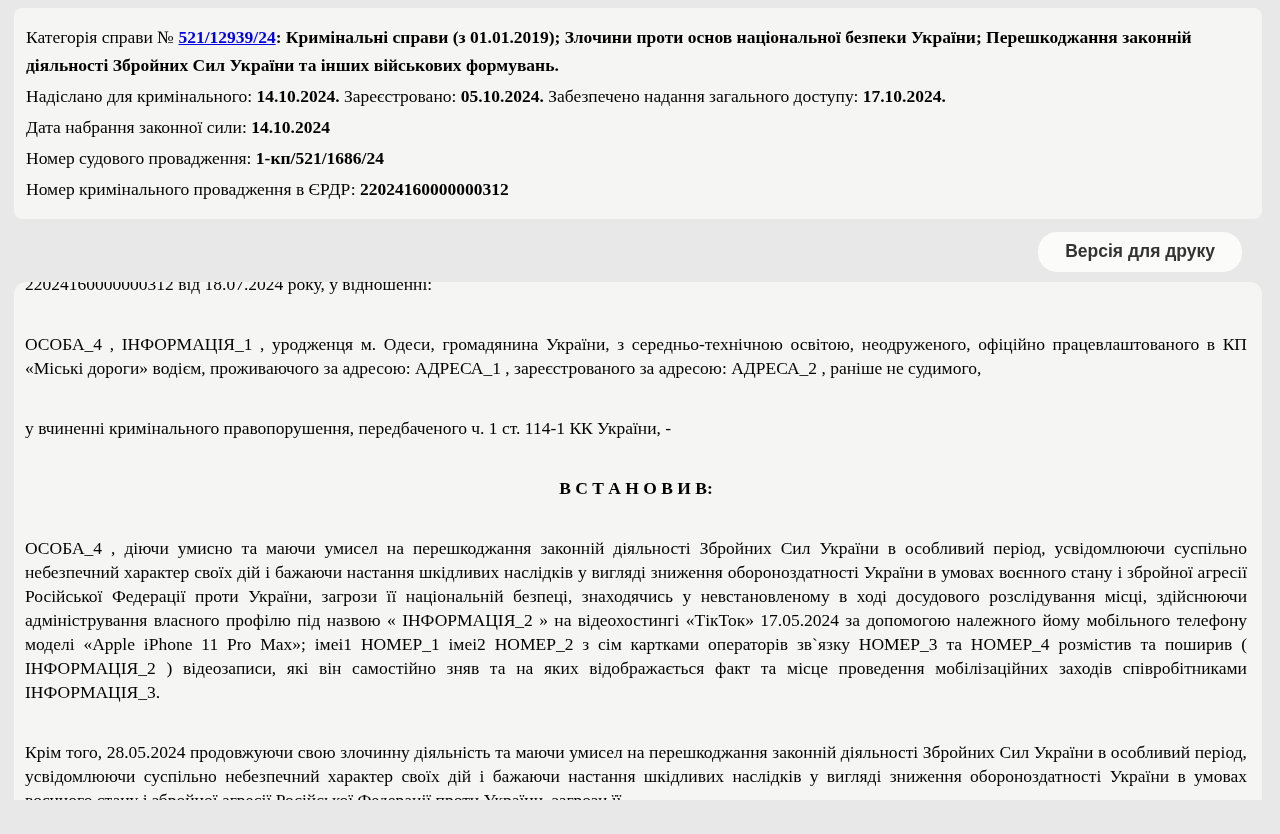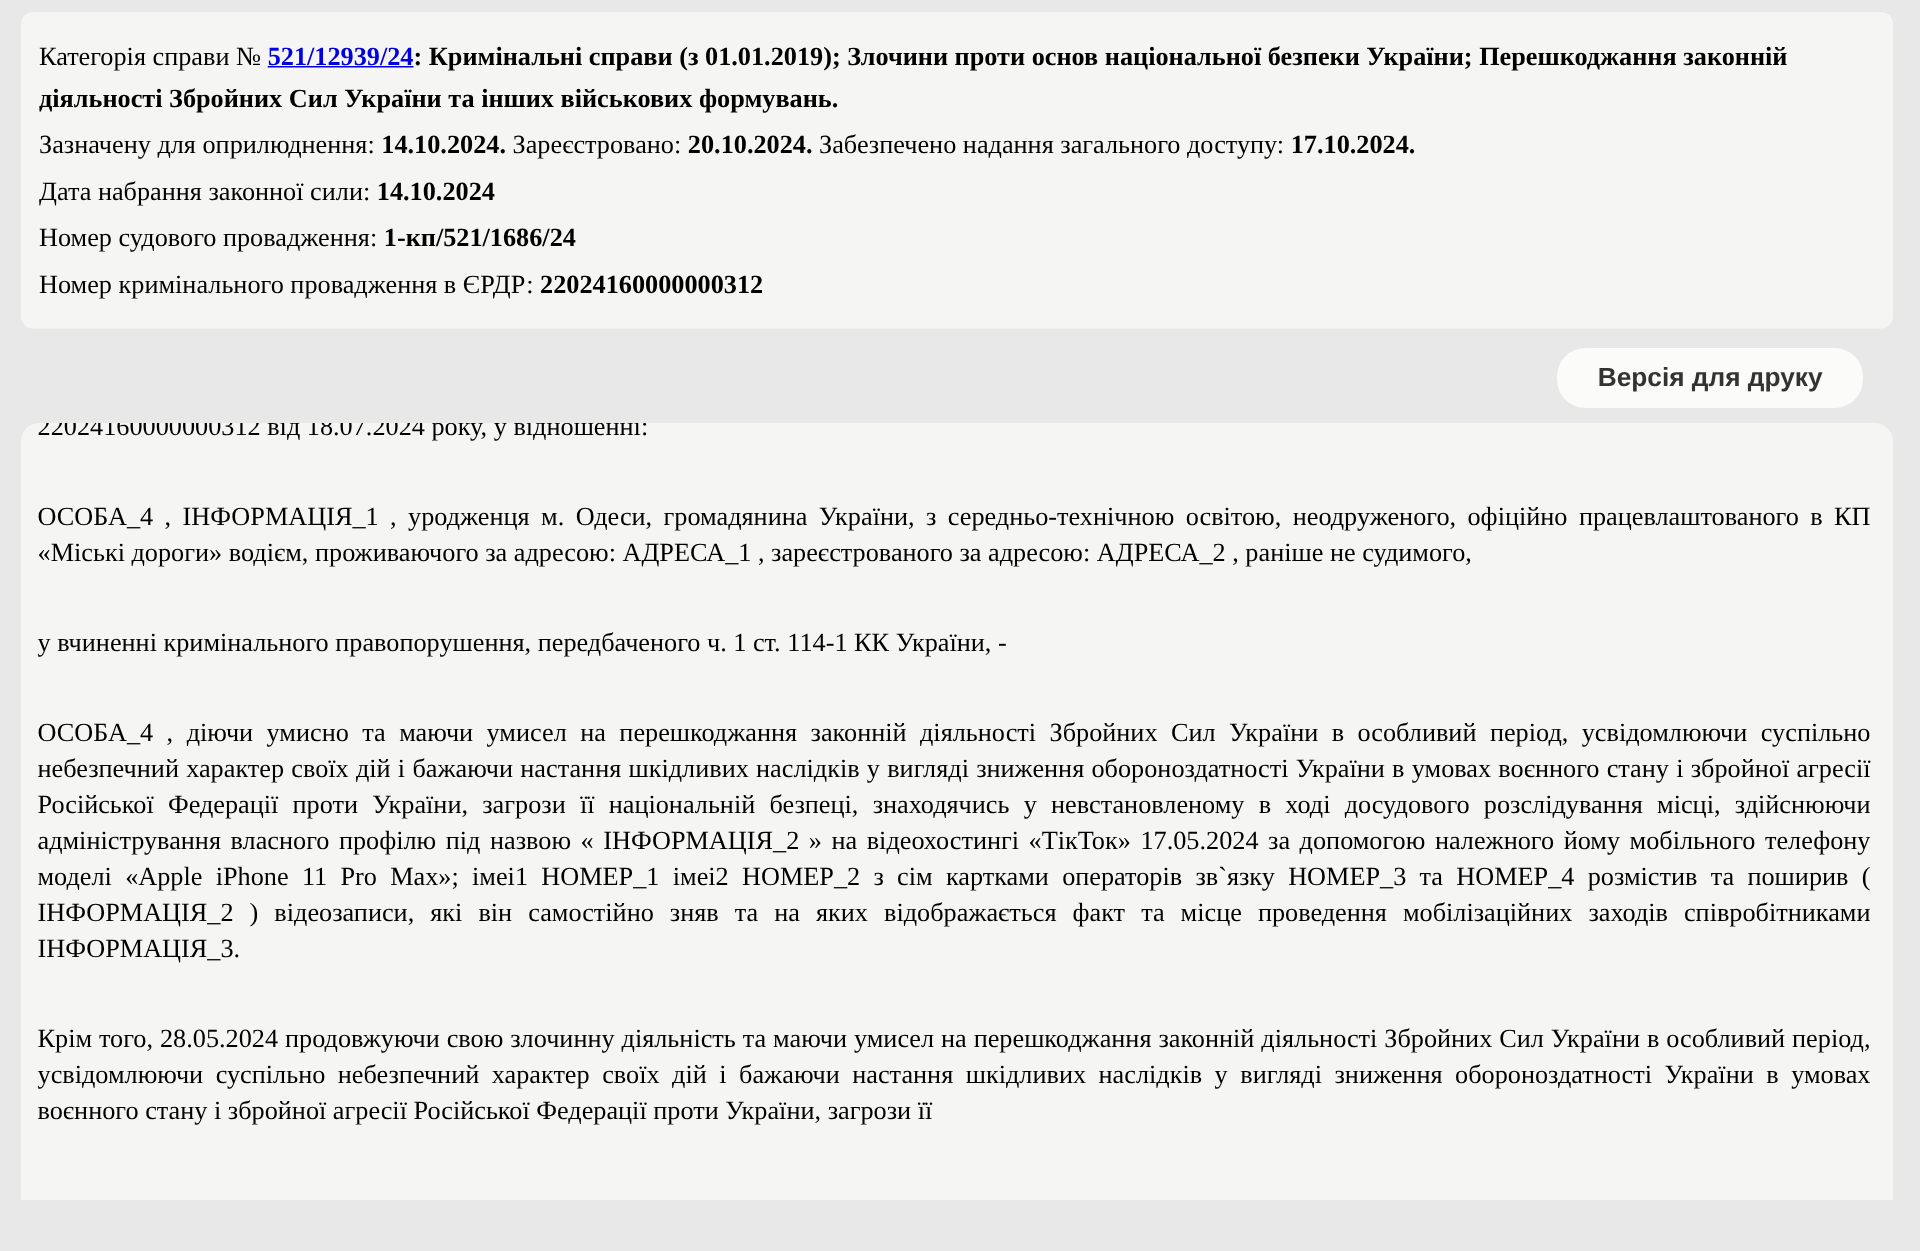--- a/index.html
+++ b/index.html
@@ -75,34 +75,35 @@
   }
 </style>
 </head>
 <body>
 
 <div class="page">
 
   <section class="meta-box">
 
   <p class="meta-line"><span>Категорія справи № </span><a href="#" class="b">521/12939/24</a><span class="b">: Кримінальні справи (з 01.01.2019); Злочини проти основ національної безпеки України; Перешкоджання законній діяльності Збройних Сил України та інших військових формувань.</span></p>
-      <p class="meta-line"><span>Зазначену для оприлюднення: </span><span class="b">14.10.2024.</span><span> Зареєстровано: </span><span class="b">20.10.2024.</span><span> Забезпечено надання загального доступу: </span><span class="b">17.10.2024.</span></p>
+      <p class="meta-line"><span>Надіслано для кримінального: </span><span class="b">14.10.2024.</span><span> Зареєстровано: </span><span class="b">05.10.2024.</span><span> Забезпечено надання загального доступу: </span><span class="b">17.10.2024.</span></p>
       <p class="meta-line"><span>Дата набрання законної сили: </span><span class="b">14.10.2024</span></p>
       <p class="meta-line"><span>Номер судового провадження: </span><span class="b">1-кп/521/1686/24</span></p>
       <p class="meta-line"><span>Номер кримінального провадження в ЄРДР: </span><span class="b">22024160000000312</span></p>
     </section>
 
   <div class="toolbar">
     <button class="print-btn">Версія для друку</button>
   </div>
 
   <section class="doc-card">
     <div>
 
     <p class="doc-par clipped">22024160000000312 від 18.07.2024 року, у відношенні:</p>
         <p class="doc-par justify">ОСОБА_4 , ІНФОРМАЦІЯ_1 , уродженця м. Одеси, громадянина України, з середньо-технічною освітою, неодруженого, офіційно працевлаштованого в КП «Міські дороги» водієм, проживаючого за адресою: АДРЕСА_1 , зареєстрованого за адресою: АДРЕСА_2 , раніше не судимого,</p>
         <p class="doc-par justify">у вчиненні кримінального правопорушення, передбаченого ч. 1 ст. 114-1 КК України, -</p>
+        <p class="doc-par center-bold">В С Т А Н О В И В:</p>
         <p class="doc-par justify">ОСОБА_4 , діючи умисно та маючи умисел на перешкоджання законній діяльності Збройних Сил України в особливий період, усвідомлюючи суспільно небезпечний характер своїх дій і бажаючи настання шкідливих наслідків у вигляді зниження обороноздатності України в умовах воєнного стану і збройної агресії Російської Федерації проти України, загрози її національній безпеці, знаходячись у невстановленому в ході досудового розслідування місці, здійснюючи адміністрування власного профілю під назвою « ІНФОРМАЦІЯ_2 » на відеохостингі «ТікТок» 17.05.2024 за допомогою належного йому мобільного телефону моделі «Apple iPhone 11 Pro Max»; імеі1 НОМЕР_1 імеі2 НОМЕР_2 з сім картками операторів зв`язку НОМЕР_3 та НОМЕР_4 розмістив та поширив ( ІНФОРМАЦІЯ_2 ) відеозаписи, які він самостійно зняв та на яких відображається факт та місце проведення мобілізаційних заходів співробітниками ІНФОРМАЦІЯ_3.</p>
         <p class="doc-par justify">Крім того, 28.05.2024 продовжуючи свою злочинну діяльність та маючи умисел на перешкоджання законній діяльності Збройних Сил України в особливий період, усвідомлюючи суспільно небезпечний характер своїх дій і бажаючи настання шкідливих наслідків у вигляді зниження обороноздатності України в умовах воєнного стану і збройної агресії Російської Федерації проти України, загрози її</p>
       </div>
   </section>
 
 </div>
 
 </body></html>

